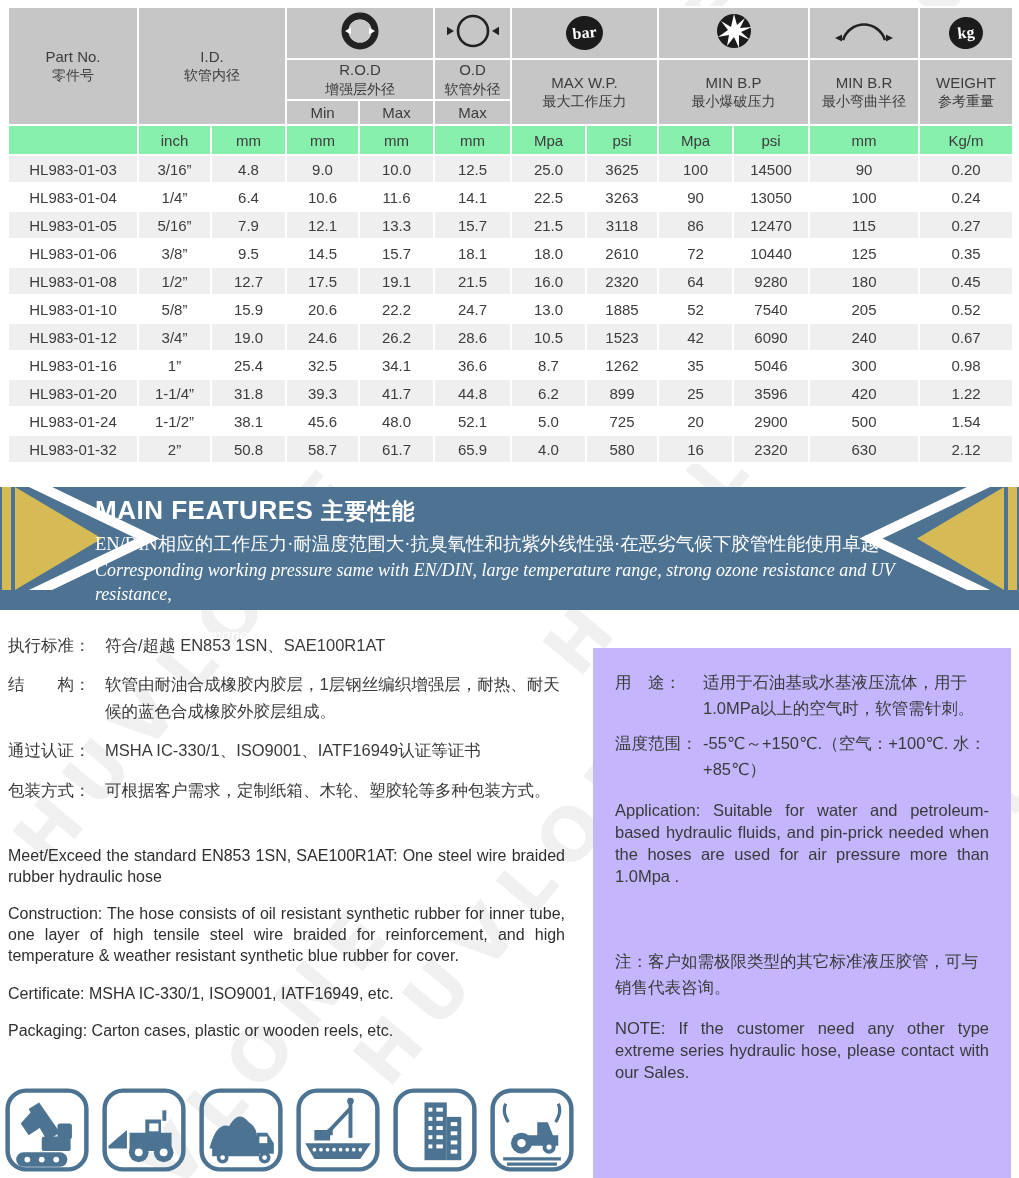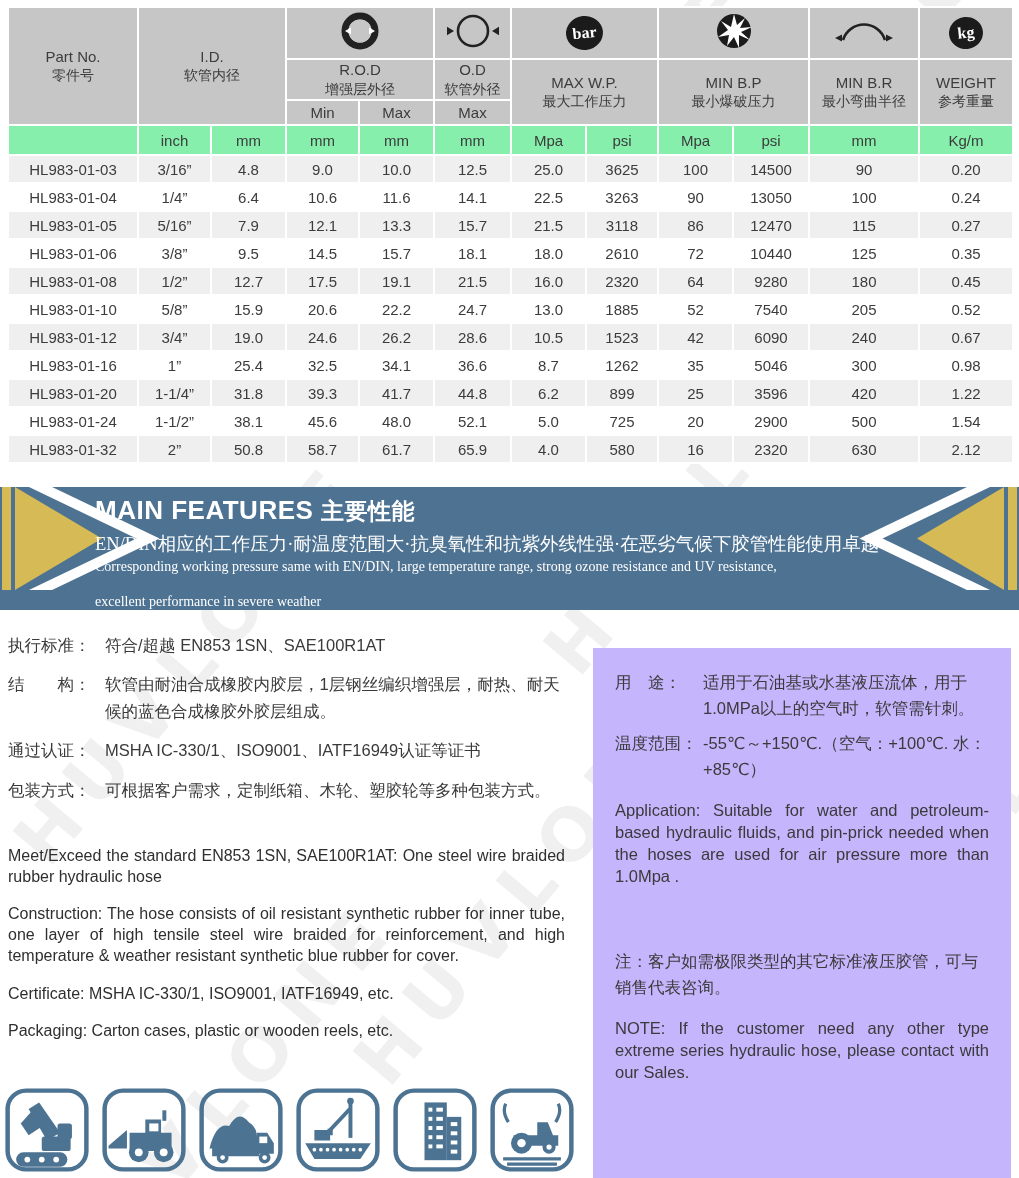--- a/index.html
+++ b/index.html
@@ -35,21 +35,21 @@
             background:#4d7292; z-index:10; }
   .banner svg.deco { position:absolute; top:0; height:103px; }
   .banner .deco-left { left:0; }
   .banner .deco-right { right:0; }
   .banner-text { position:absolute; left:95px; top:8px; width:830px; color:#fff; }
   .banner-title { font-size:26px; font-weight:700; letter-spacing:0.5px; }
   .banner-title .zh { font-size:23px; }
   .banner-zh-line { font-family:"Liberation Serif","DejaVu Serif",serif;
                     font-size:18.5px; margin-top:4px; white-space:nowrap; }
   .banner-en-line { font-family:"Liberation Serif","DejaVu Serif",serif;
-                    font-size:14px; line-height:1.35; margin-top:2px; }
+                    font-size:18px; line-height:1.35; margin-top:2px;font-style:italic; }
 
   
   .zh-specs { position:absolute; left:8px; top:632px; width:560px; z-index:10;
               color:#3a3a3a; font-size:16.5px; }
   .zh-row { display:flex; margin-bottom:13px; line-height:1.6; }
   .zh-label { flex:0 0 97px; white-space:pre; }
   .zh-text { flex:1; }
 
   
   .en-specs { position:absolute; left:8px; top:845px; width:557px; z-index:10;

